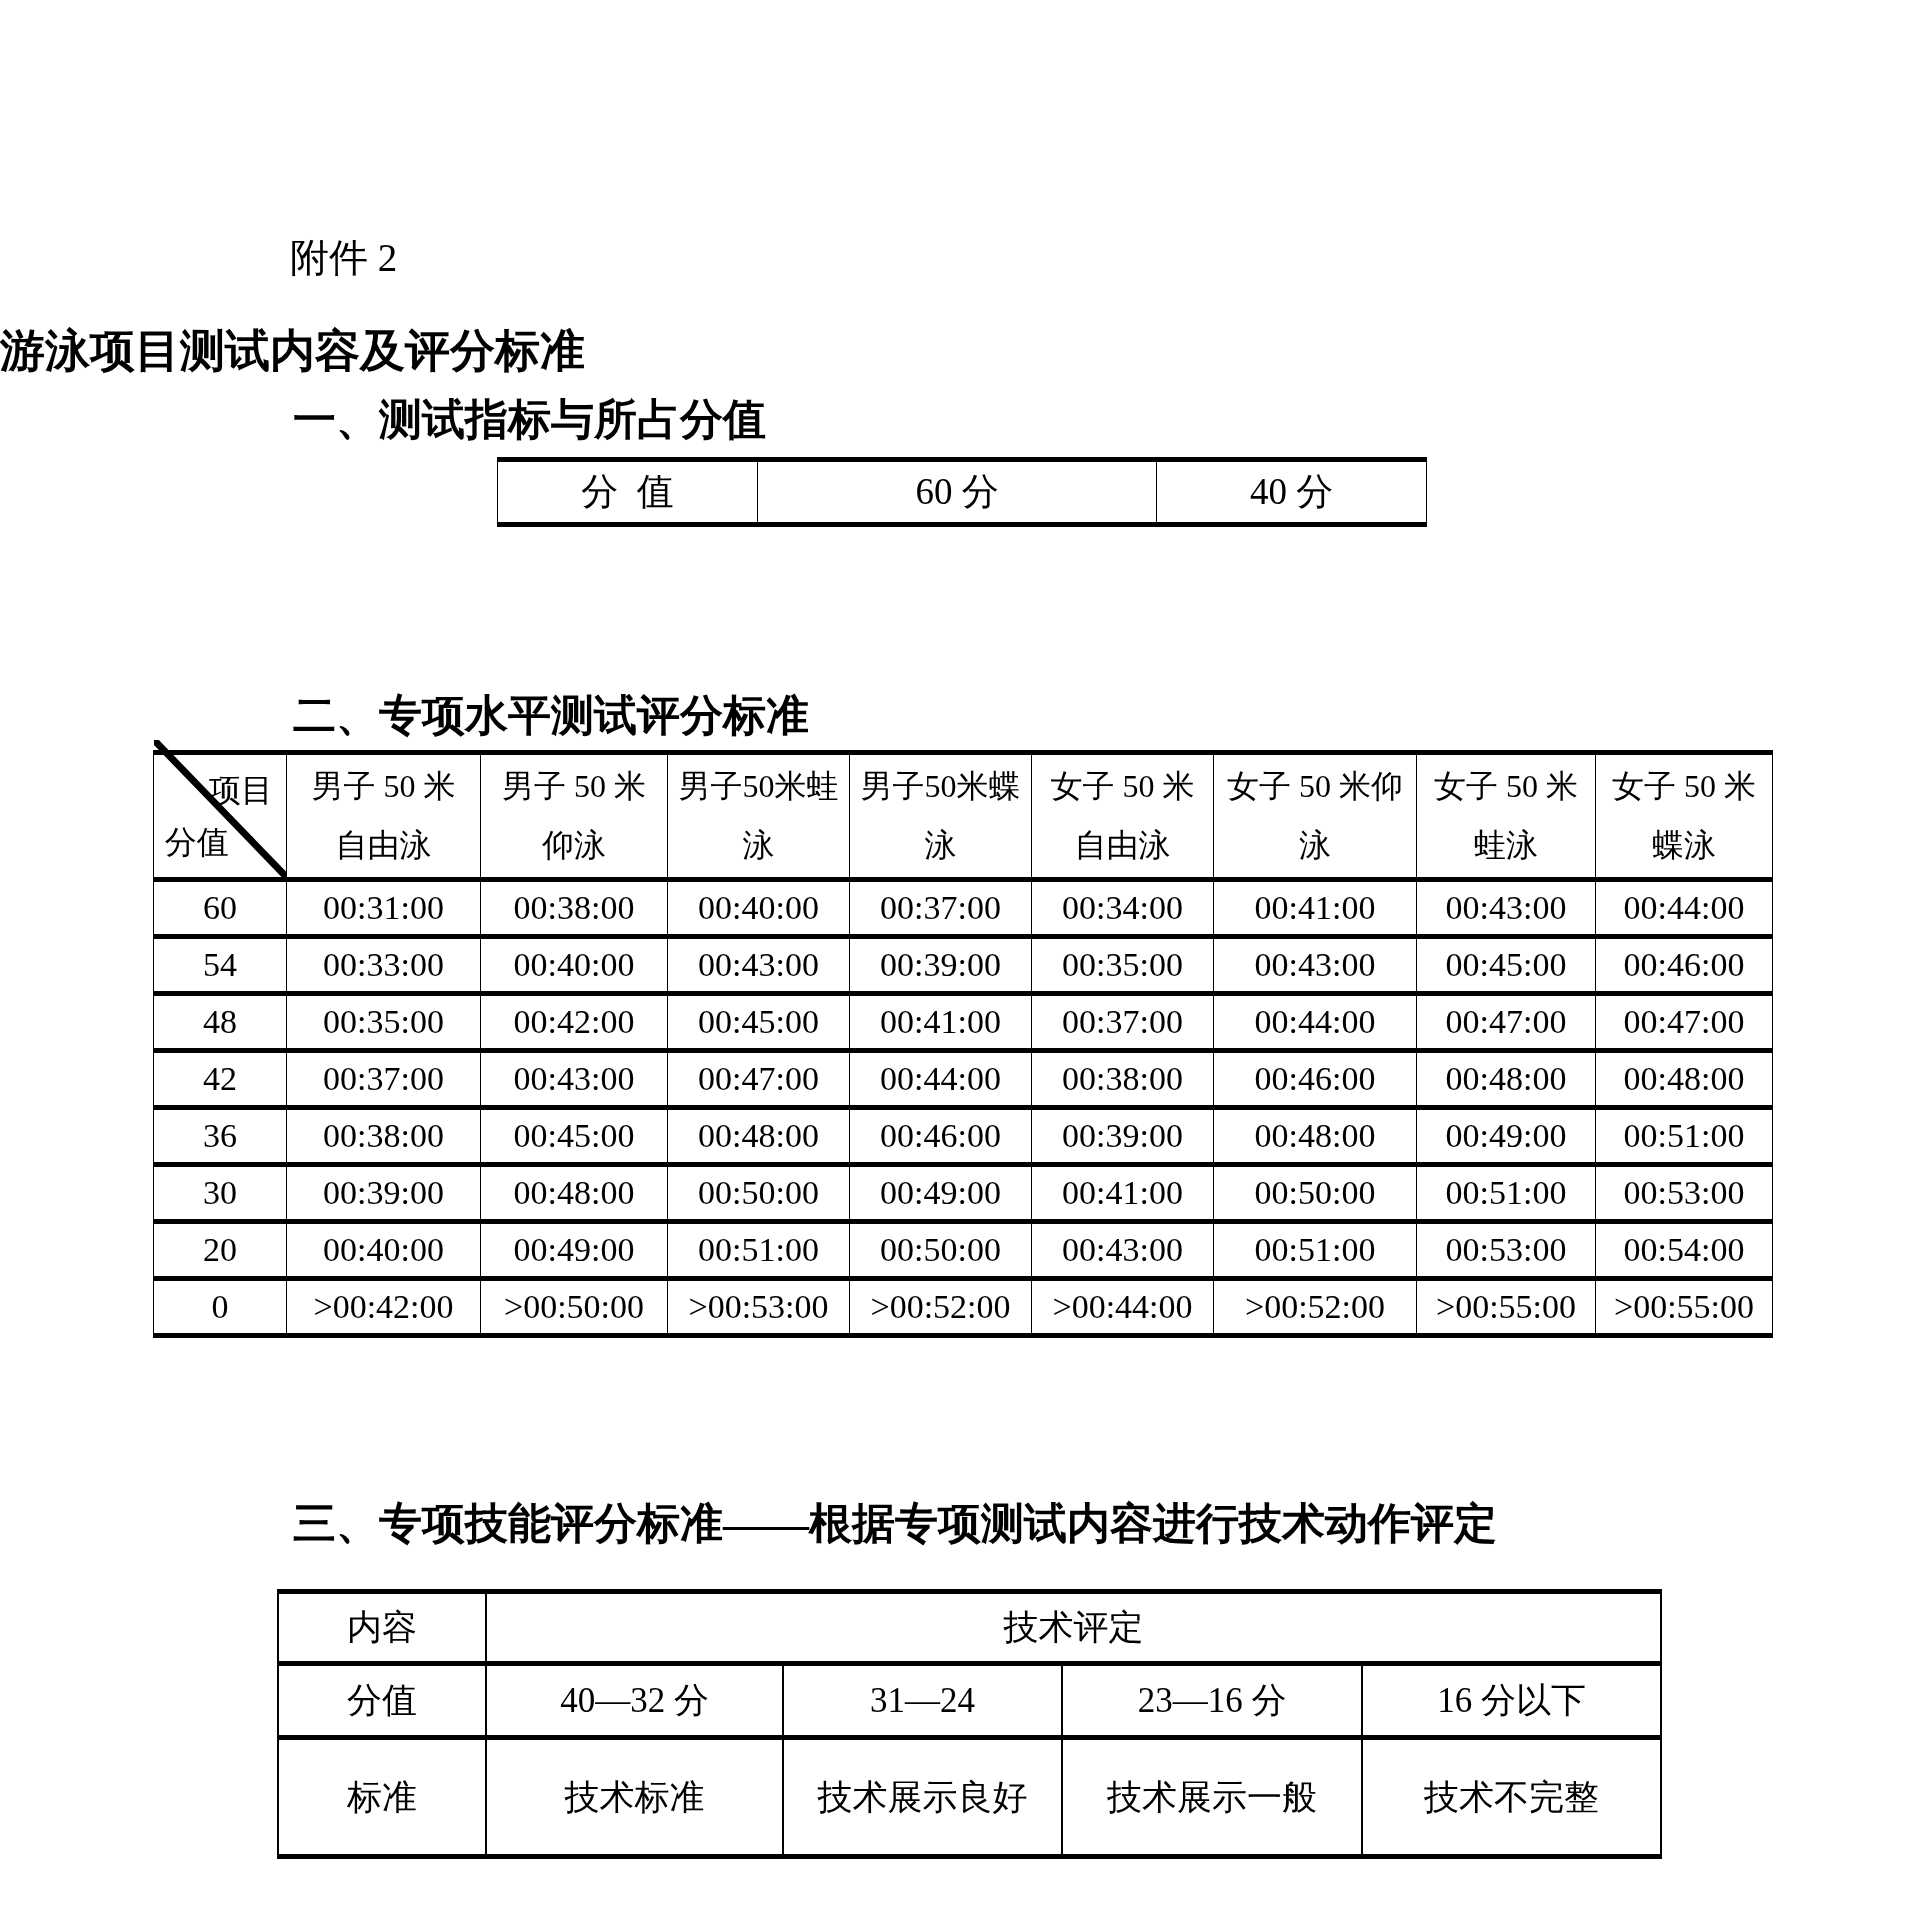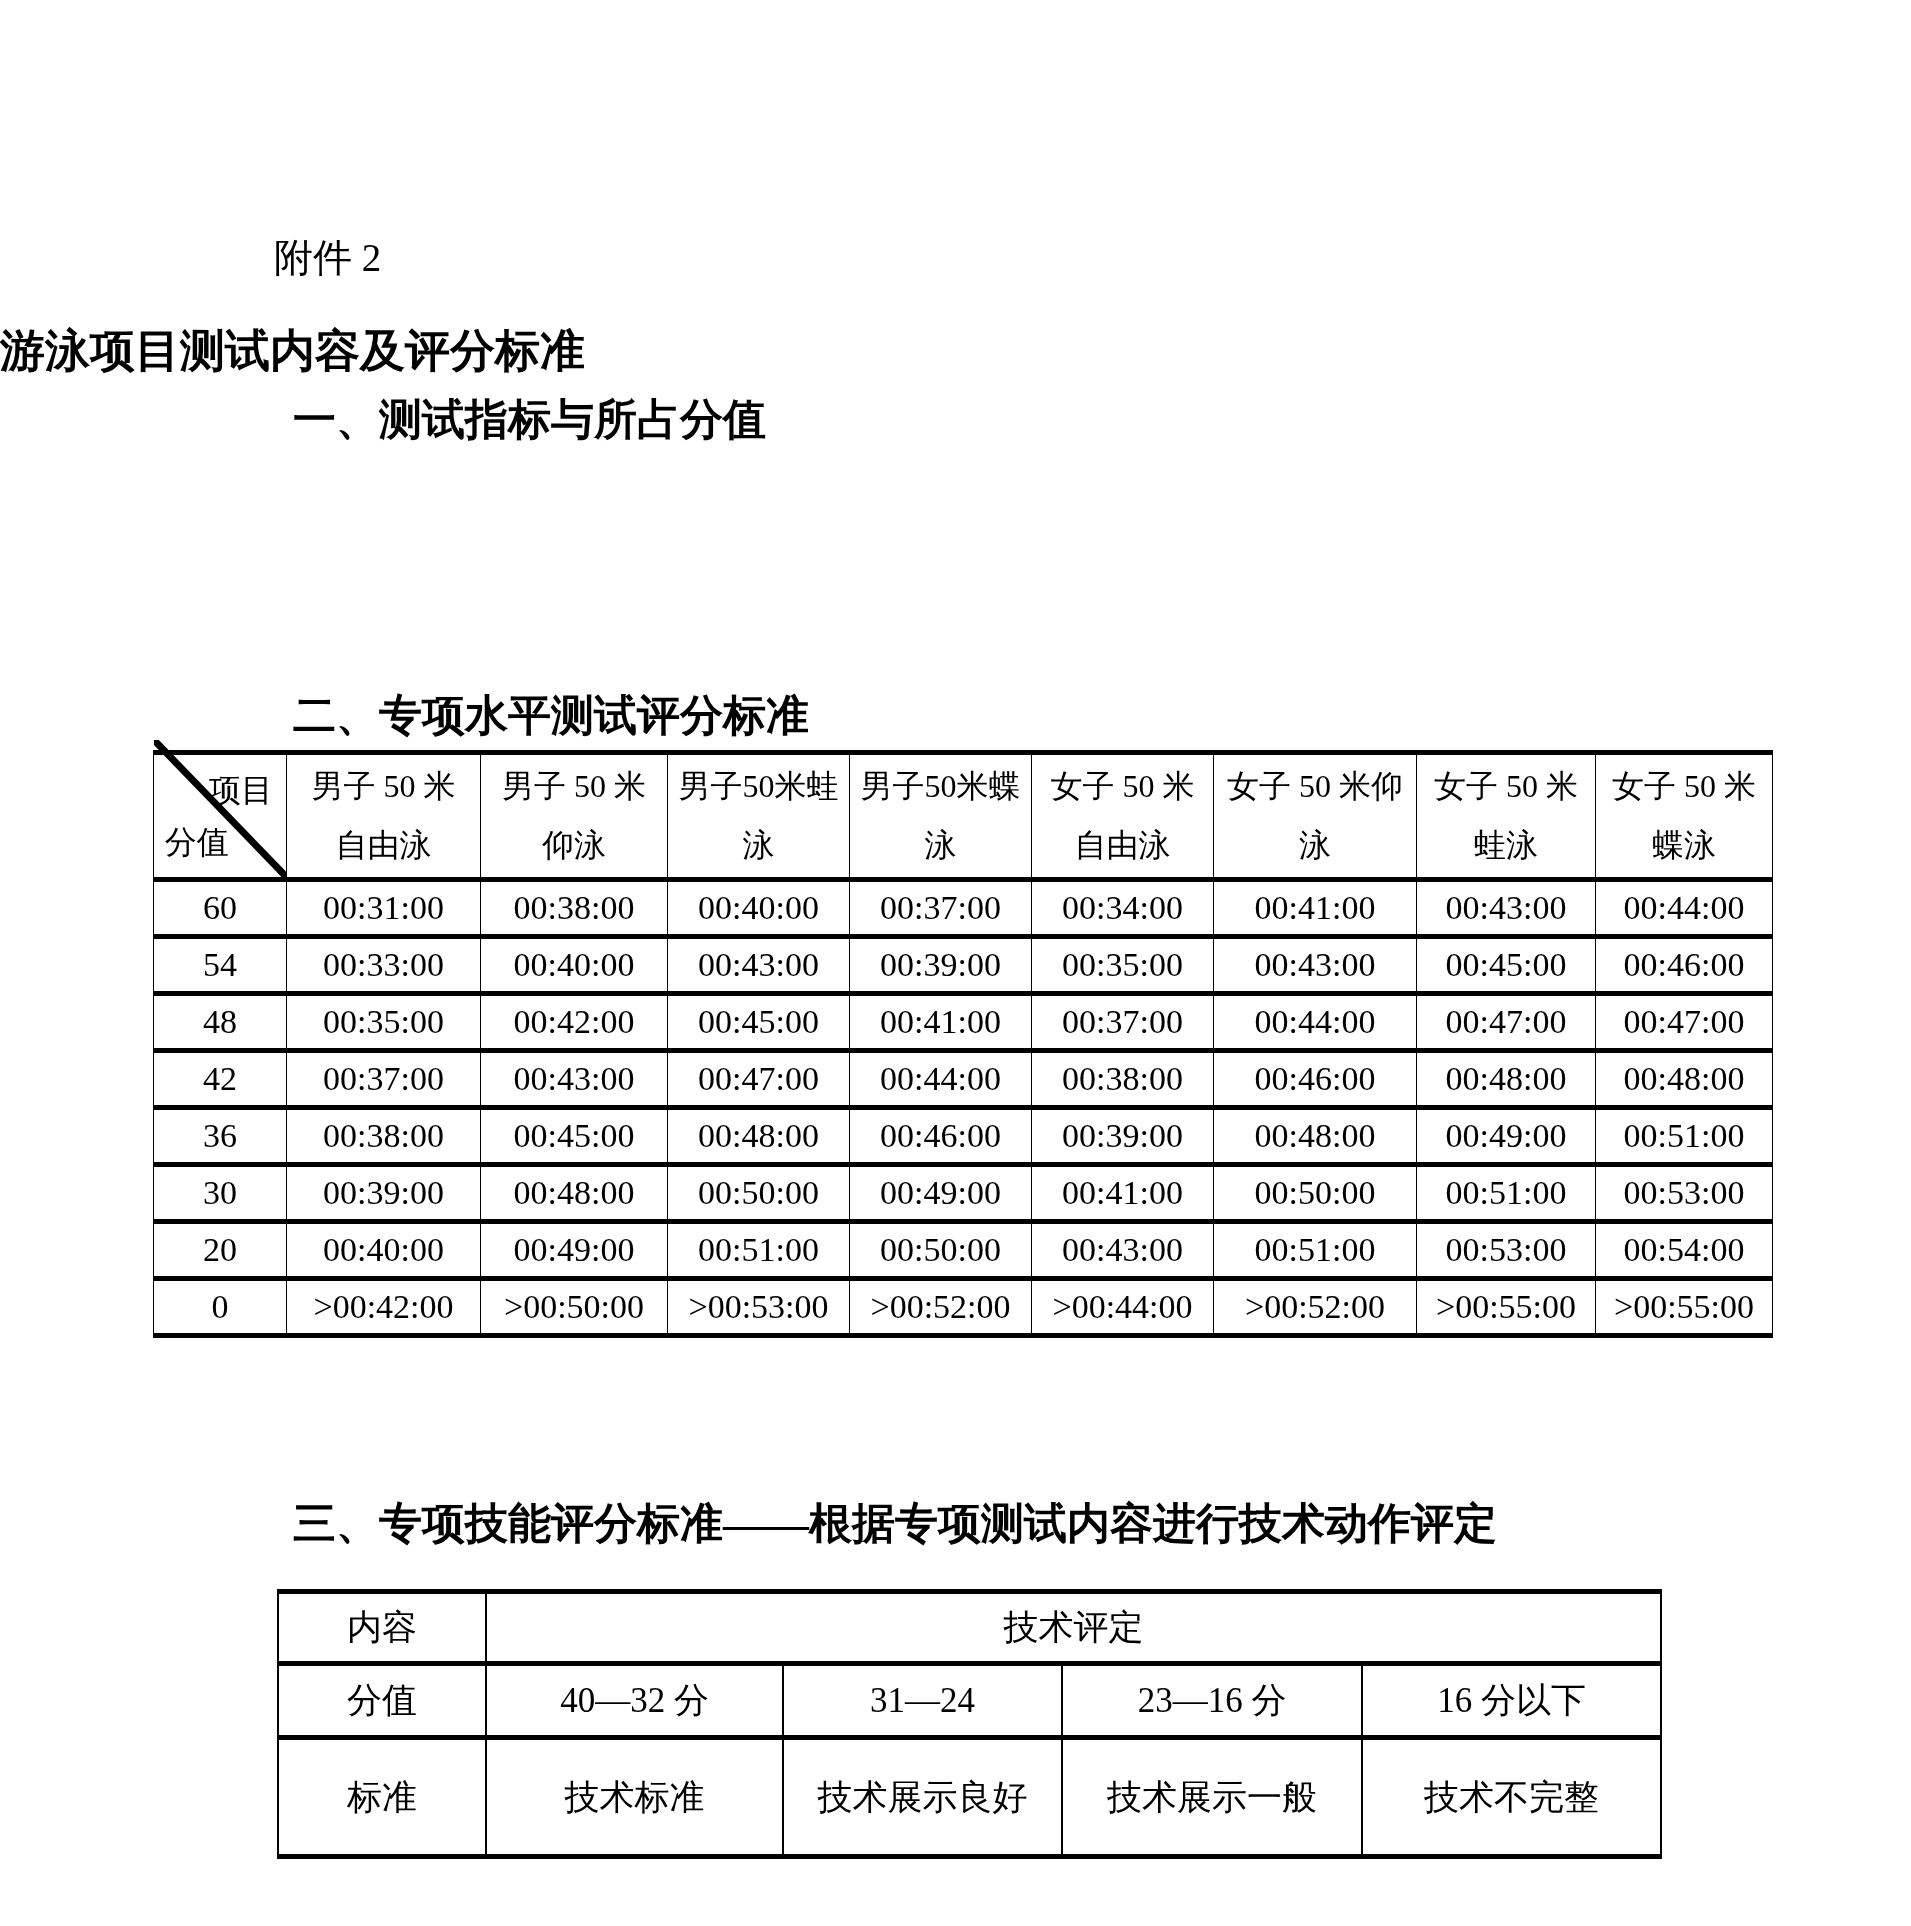--- a/index.html
+++ b/index.html
@@ -6,21 +6,21 @@
   .page{
     position:relative;
     width:1911px;height:2703px;
     background:#ffffff;
     font-family:"Liberation Serif","DejaVu Serif",serif;
     color:#000;
     overflow:hidden;
   }
   
   .attachment{
-    position:absolute;left:274px;top:231px;
+    position:absolute;left:290px;top:231px;
     font-size:39px;line-height:54px;white-space:pre;
   }
   .doc-title{
     position:absolute;left:0;top:324px;width:100%;
     text-align:left;font-weight:bold;font-size:45px;line-height:54px;
   }
   .sec-heading{
     position:absolute;left:293px;
     font-weight:bold;font-size:43px;line-height:50px;white-space:pre;
   }
@@ -78,20 +78,25 @@
 
   <div class="sec-heading" id="h-sec1">一、测试指标与所占分值</div>
 
   <table class="doc-table" id="table1">
     <colgroup>
       <col style="width:260px">
         <col style="width:399px">
         <col style="width:270px">
     </colgroup>
     <tbody>
+    <tr class="r2">
+      <td class="pre">分  值</td>
+      <td>60 分</td>
+      <td>40 分</td>
+    </tr>
   </tbody>
     </table>
 
   <div class="sec-heading" id="h-sec2">二、专项水平测试评分标准</div>
 
   <table class="doc-table" id="table2">
     <colgroup>
       <col style="width:133px">
         <col style="width:194px">
         <col style="width:187px">

